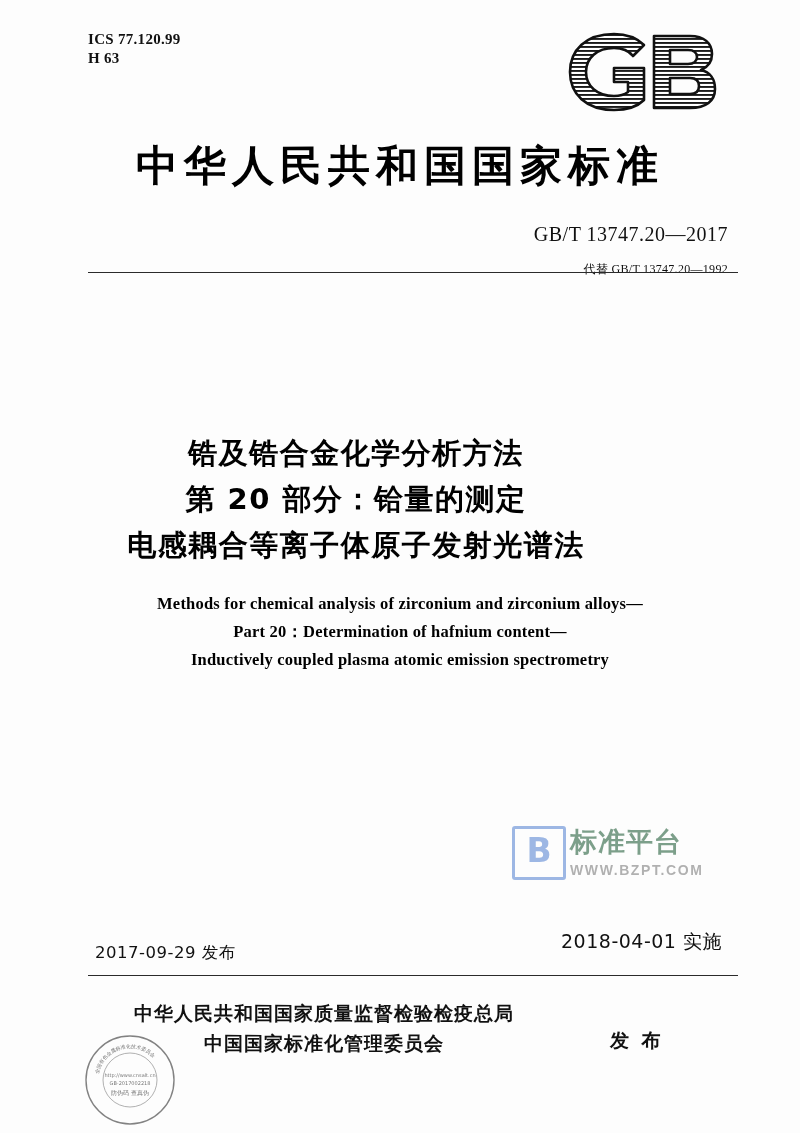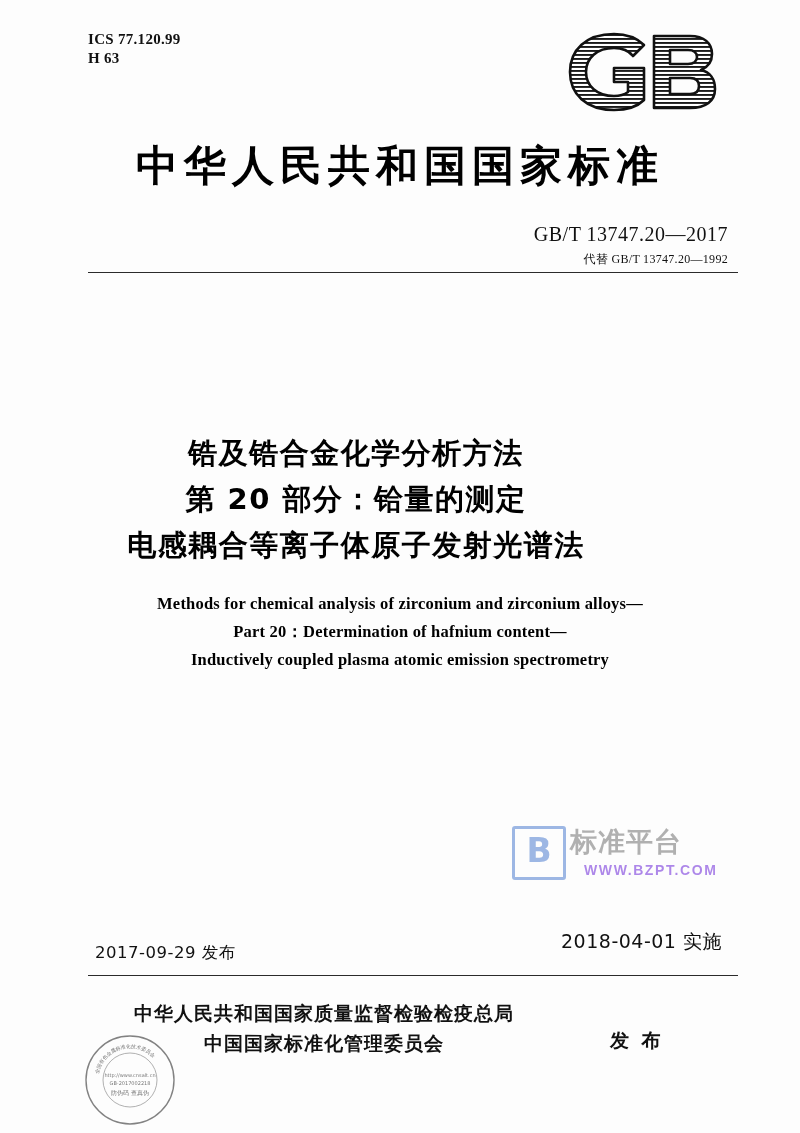--- a/index.html
+++ b/index.html
@@ -67,21 +67,21 @@
     text-align: right;
     font-family: "Liberation Serif", serif;
   }
   .std-number .no-main {
     font-size: 20px;
     letter-spacing: 0.5px;
     margin-top: 11px;
   }
   .std-number .no-sub {
     font-size: 12px;
-    margin-top: 5px;
+    margin-top: 15px;
     letter-spacing: 0.3px;
   }
 
   
   .rule {
     position: absolute;
     left: 88px;
     width: 650px;
     border-top: 1px solid #2b2b2b;
   }
@@ -140,35 +140,34 @@
     color: #4f7fd0;
     font-family: "DejaVu Sans", sans-serif;
     font-weight: bold;
     font-size: 33px;
     line-height: 44px;
     text-align: center;
   }
   .wm-text {
     position: absolute;
     left: 58px; top: 2px;
-    color: #737373;
+    color: #14532d;
     font-family: "DejaVu Sans", sans-serif;
     font-weight: bold;
     font-size: 27px;
     letter-spacing: 1px;
   }
   .wm-url {
     position: absolute;
     left: 58px; top: 40px;
-    color: #6d28d9;
+    color: #737373;
     font-family: "Liberation Sans", sans-serif;
     font-weight: bold;
     font-size: 14px;
     letter-spacing: 1.6px;
-    margin-left: 14px;
   }
 
   
   .date-left {
     position: absolute;
     left: 95px;
     top: 942px;
     font-family: "DejaVu Sans", sans-serif;
     font-size: 16.5px;
     font-weight: normal;

